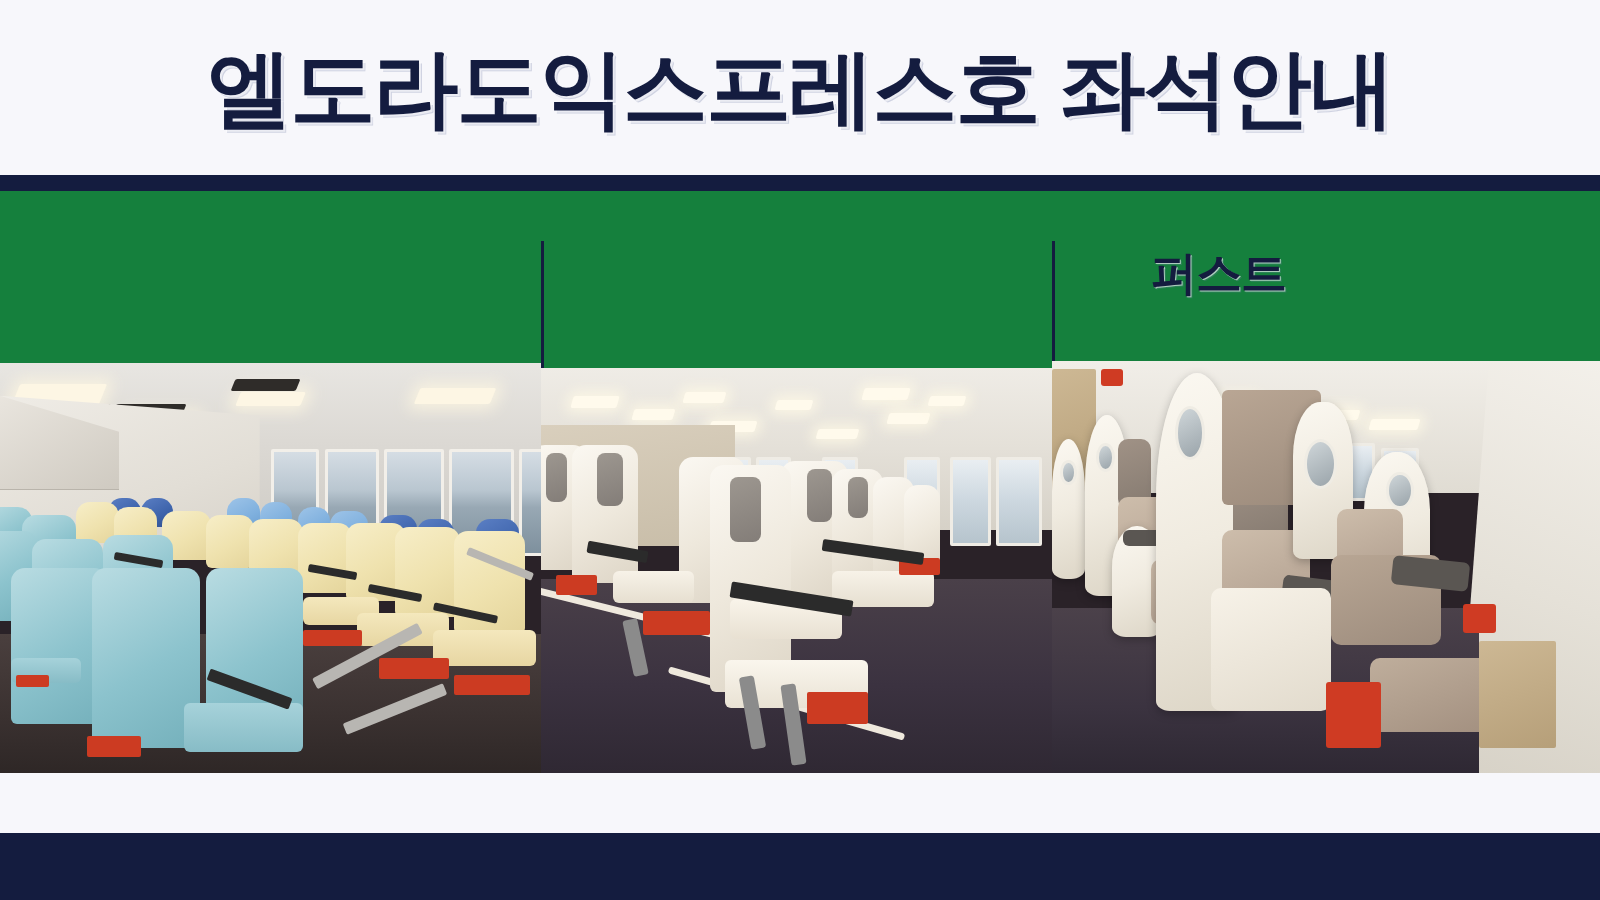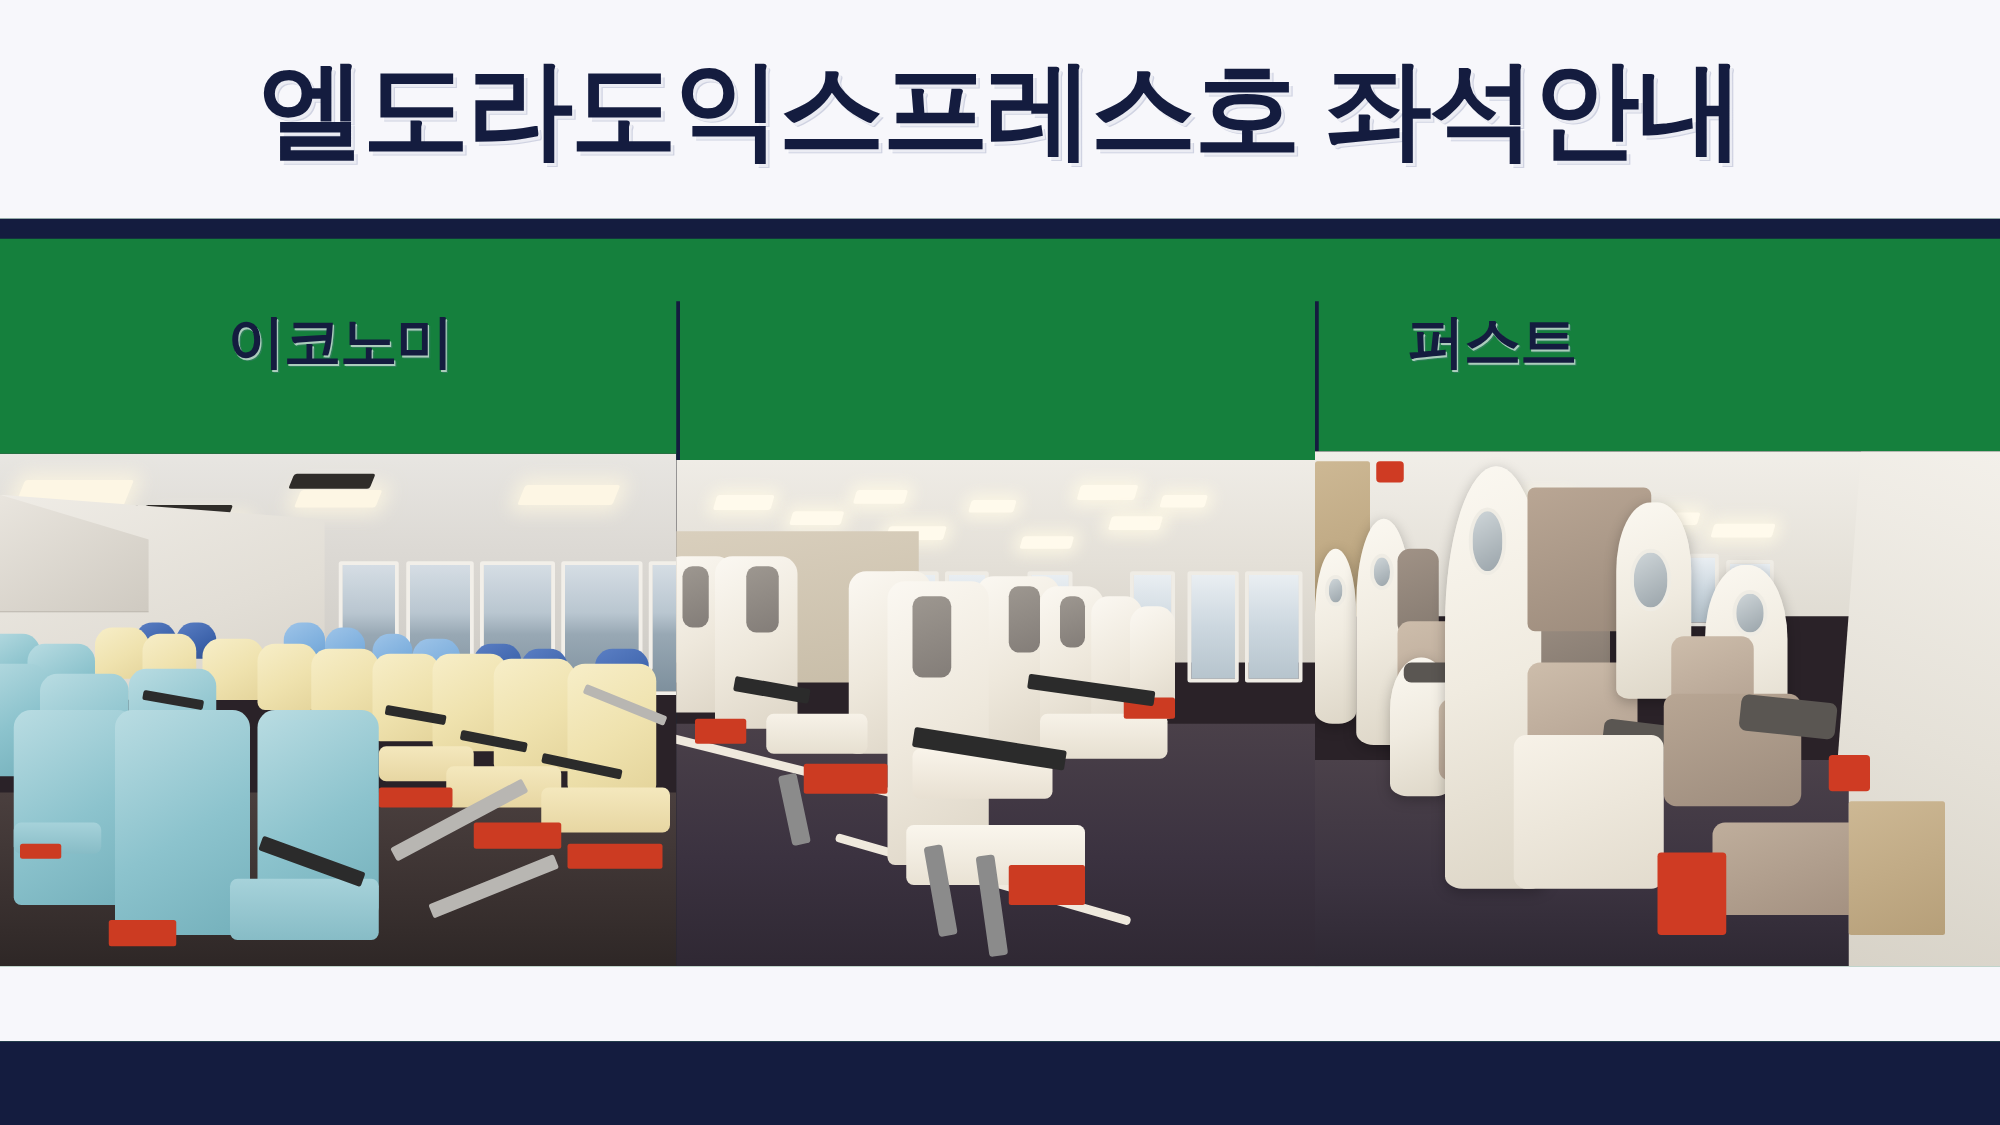--- a/index.html
+++ b/index.html
@@ -80,21 +80,21 @@
     font-size: 46px;
     font-weight: 700;
     letter-spacing: -1px;
     color: #141c3f;
     text-shadow:
       1px 1px 0 rgba(255,255,255,0.6),
       2px 2px 0 rgba(120,130,170,0.25);
   }
   .panel.p0 .panel-label { text-align: left; padding-left: 182px; }
   .panel.p1 .panel-label { text-align: left; padding-left: 158px; }
-  .panel.p2 .panel-label { text-align: left; padding-left: 74px; }
+  .panel.p2 .panel-label { text-align: left; padding-left: 99px; }
 
   .panel-divider {
     position: absolute;
     top: 50px;
     left: 0;
     width: 3px;
     height: 532px;
     background: #141c3f;
   }
 
@@ -247,21 +247,20 @@
 <div class="slide">
 
   <div class="header">
     <div class="slide-title">엘도라도익스프레스호 좌석안내</div>
   </div>
   <div class="header-rule"></div>
 
   <div class="panels">
 
     <div class="panel p0">
-      <div class="panel-label">이코노미</div>
 
       <div class="photo">
         <div class="scene">
           <div class="eco-ceiling"></div>
           <div class="eco-ceilpanel" style="left:3%;top:5%;width:16%;height:5%;"></div>
           <div class="eco-vent" style="left:1%;top:10%;width:19%;height:3.5%;"></div>
           <div class="eco-ceilpanel" style="left:23%;top:13%;width:13%;height:3.5%;"></div>
           <div class="eco-vent" style="left:21%;top:10%;width:13%;height:3%;"></div>
           <div class="eco-ceilpanel" style="left:44%;top:7%;width:12%;height:3.5%;"></div>
           <div class="eco-vent" style="left:43%;top:4%;width:12%;height:3%;"></div>

